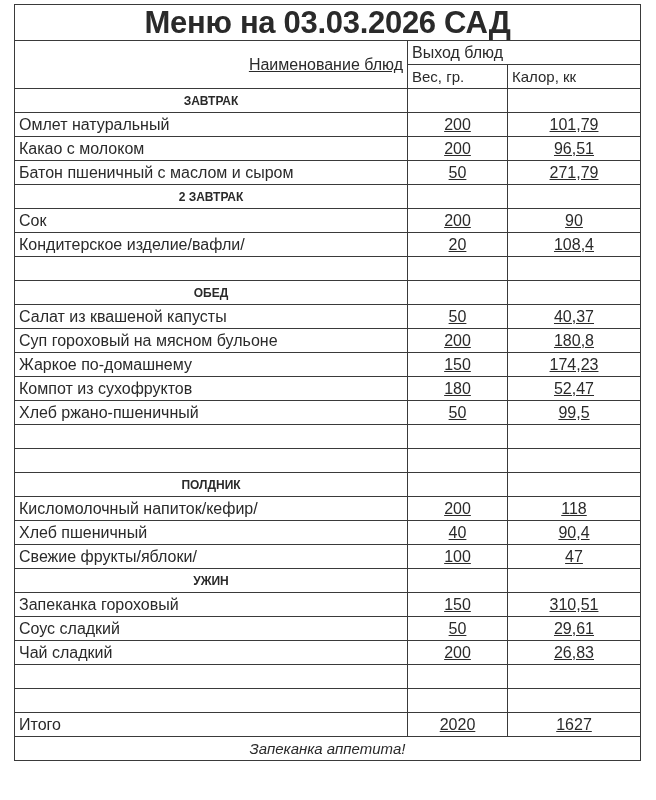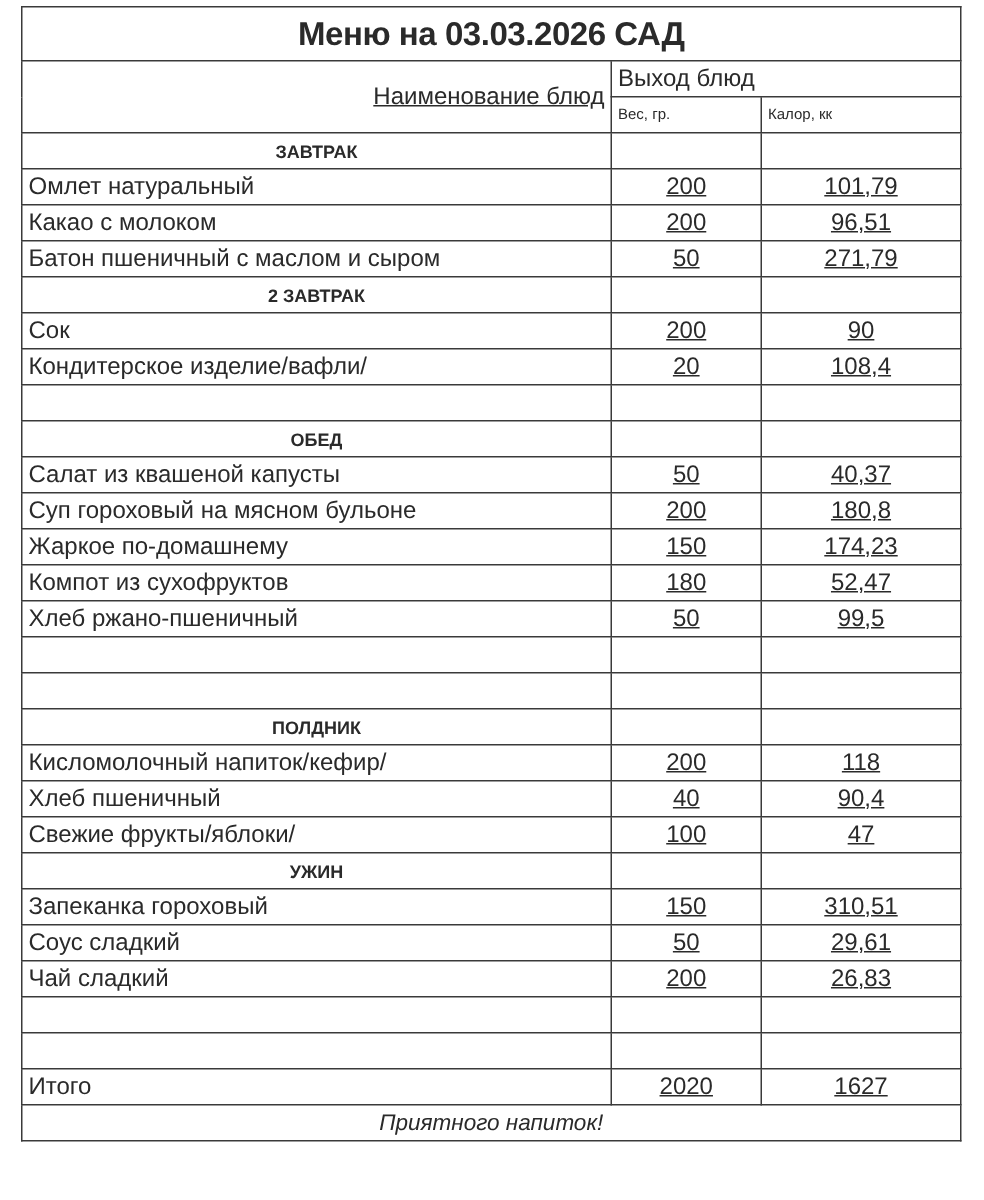--- a/index.html
+++ b/index.html
@@ -5,23 +5,23 @@
     html, body { margin: 0; padding: 0; background: #ffffff; }
     body { width: 656px; height: 800px; position: relative; overflow: hidden;
            font-family: "Liberation Sans", sans-serif; color: #2a2a2a; }
     .sheet { position: absolute; left: 14px; top: 4px; width: 626px; }
     table { border-collapse: collapse; width: 626px; table-layout: fixed; }
     td { border: 1.5px solid #3a3a3a; padding: 0 4px; height: 23px; font-size: 16px;
          white-space: nowrap; overflow: hidden; line-height: 22px; }
     col.c-name { width: 393px; }
     col.c-w { width: 100px; }
     col.c-k { width: 133px; }
-    .title td { height: 35px; text-align: center; font-size: 22px; font-weight: bold; letter-spacing: -0.3px; margin-top: 16px; }
+    .title td { height: 35px; text-align: center; font-size: 31px; font-weight: bold; letter-spacing: -0.3px; margin-top: 16px; }
     .hdr-name { text-align: right; font-size: 16px; text-decoration: underline; }
-    .hdr-sub { font-size: 10px; margin-top: 24px; }
+    .hdr-sub { font-size: 15px; margin-top: 24px; }
     .hdr-top { font-size: 16px; }
     .section td.s-name { text-align: center; font-weight: bold; font-size: 12px; }
     .num { text-align: center; text-decoration: underline; }
     .footer td { text-align: center; font-style: italic; font-size: 15px; }
   </style>
 </head>
 <body>
 
 <div class="sheet">
   <table>
@@ -171,17 +171,17 @@
           <td></td>
           <td></td>
           <td></td>
         </tr>
         <tr>
           <td>Итого</td>
           <td class="num">2020</td>
           <td class="num">1627</td>
         </tr>
         <tr class="footer">
-          <td colspan="3">Приятного напиток!</td>
+          <td colspan="3">Запеканка аппетита!</td>
         </tr>
       </tbody>
   </table>
 </div>
 
 </body></html>

